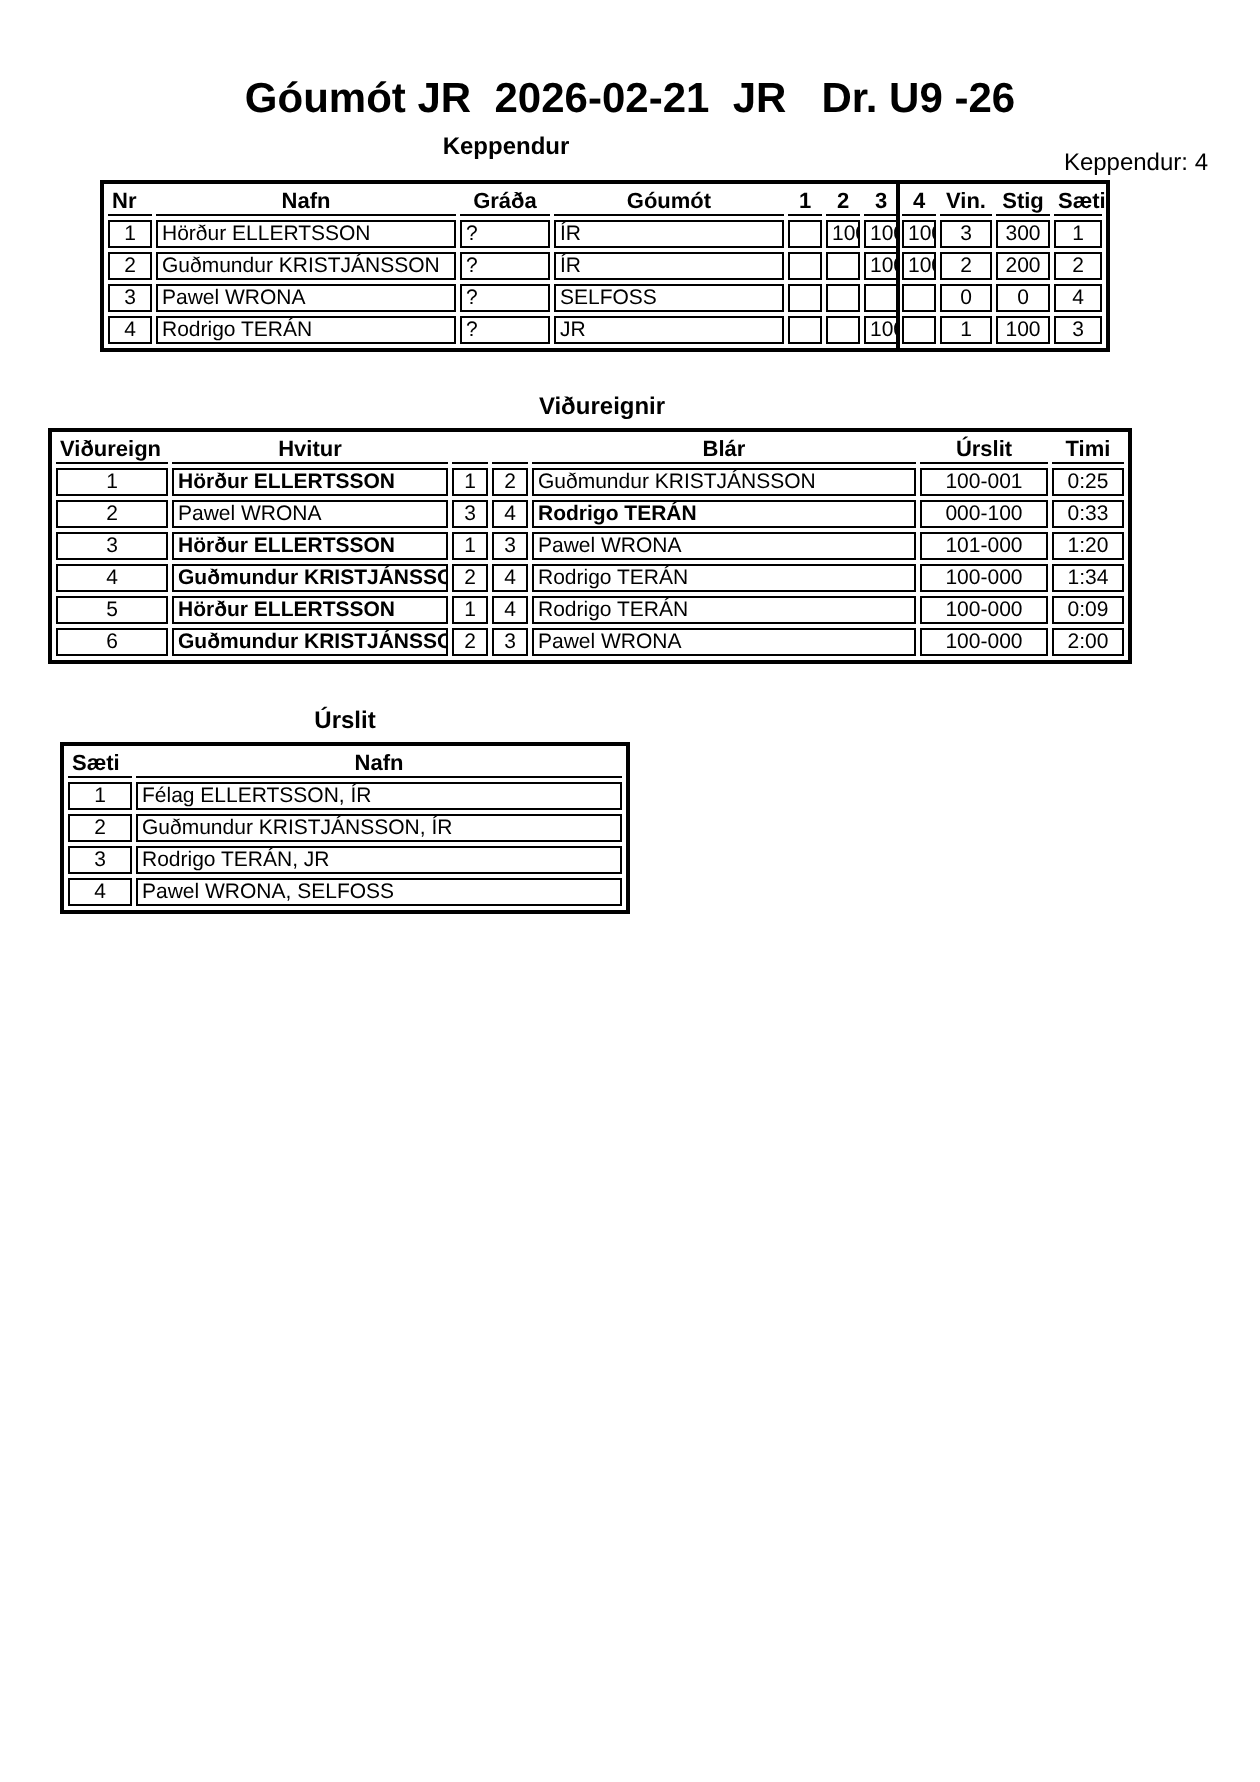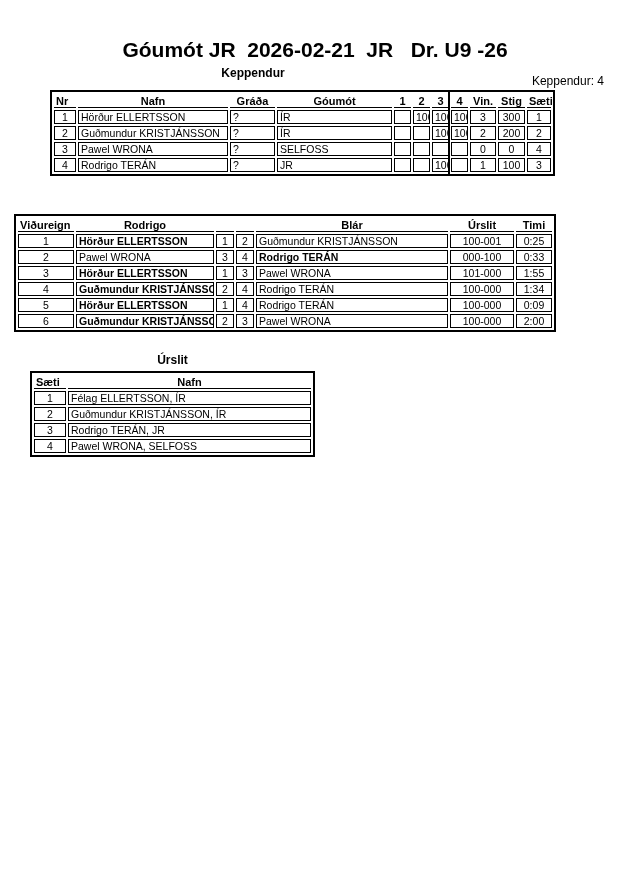--- a/index.html
+++ b/index.html
@@ -39,21 +39,21 @@
   }
   table {
     position: absolute;
     border: 2px solid #000;
     border-collapse: separate;
     border-spacing: 2px;
     table-layout: fixed;
     background: #fff;
   }
   #t-kep { left: 30px; top: 90px;  width: 505px; margin-left: 20px; }
-  #t-vid { left: 14px; top: 214px; width: 542px; }
+  #t-vid { left: 24px; top: 214px; width: 542px; }
   #t-urs { left: 30px; top: 371px; width: 285px; }
   th, td {
     height: 14px;
     padding: 0 2px;
     font-size: 10.5px;
     line-height: 12px;
     white-space: nowrap;
     overflow: hidden;
   }
   th {
@@ -162,35 +162,36 @@
         <td class="ac">100</td>
         <td class="ac"></td>
         <td class="ac">1</td>
         <td class="ac">100</td>
         <td class="ac">3</td>
       </tr>
     </tbody>
   </table>
   <div class="vsep"></div>
 
+  <div class="sec-title" id="vid-title">Viðureignir</div>
 
   <table id="t-vid">
     <colgroup>
       <col style="width:56px">
         <col style="width:138px">
         <col style="width:18px">
         <col style="width:18px">
       <col style="width:192px">
         <col style="width:64px">
         <col style="width:36px">
     </colgroup>
     <thead>
       <tr>
         <th class="al">Viðureign</th>
-        <th class="ac">Rodrigo</th>
+        <th class="ac">Hvitur</th>
         <th></th>
         <th></th>
         <th class="ac">Blár</th>
         <th class="ac">Úrslit</th>
         <th class="ac">Timi</th>
       </tr>
     </thead>
     <tbody>
       <tr>
         <td class="ac">1</td>
@@ -210,21 +211,21 @@
         <td class="ac">000-100</td>
         <td class="ac">0:33</td>
       </tr>
       <tr>
         <td class="ac">3</td>
         <td class="al win">Hörður ELLERTSSON</td>
         <td class="ac">1</td>
         <td class="ac">3</td>
         <td class="al">Pawel WRONA</td>
         <td class="ac">101-000</td>
-        <td class="ac">1:55</td>
+        <td class="ac">1:20</td>
       </tr>
       <tr>
         <td class="ac">4</td>
         <td class="al win">Guðmundur KRISTJÁNSSON</td>
         <td class="ac">2</td>
         <td class="ac">4</td>
         <td class="al">Rodrigo TERÁN</td>
         <td class="ac">100-000</td>
         <td class="ac">1:34</td>
       </tr>

